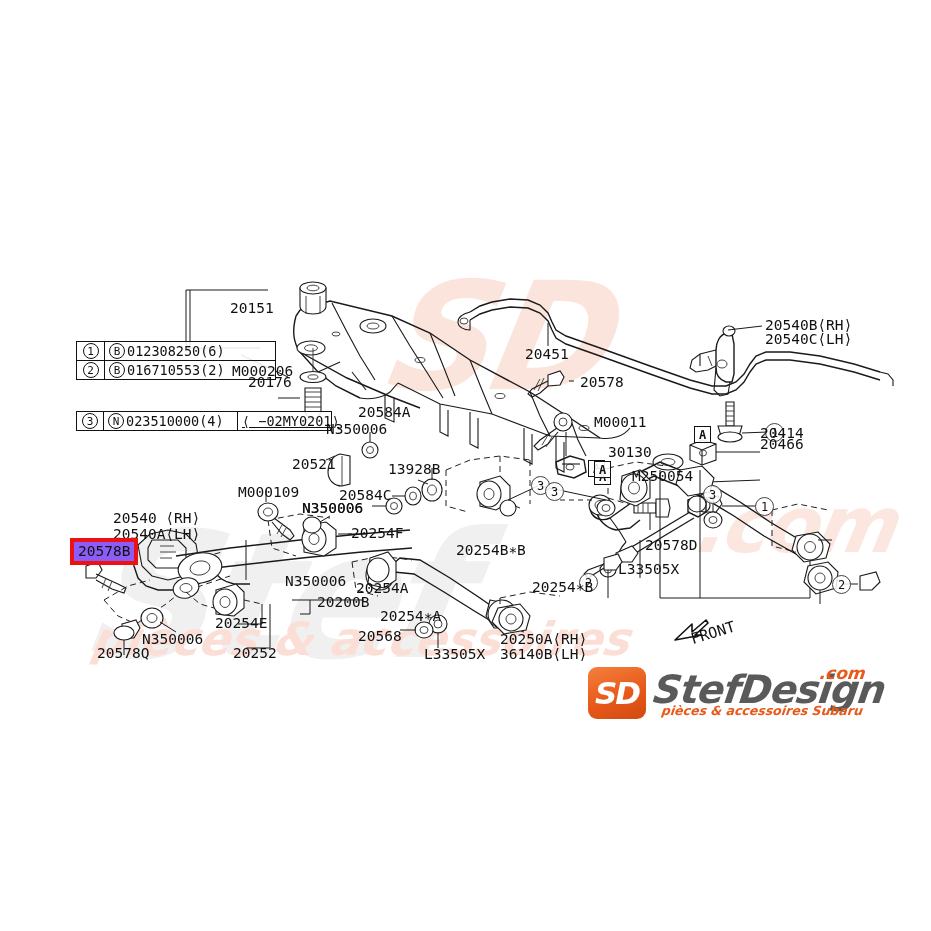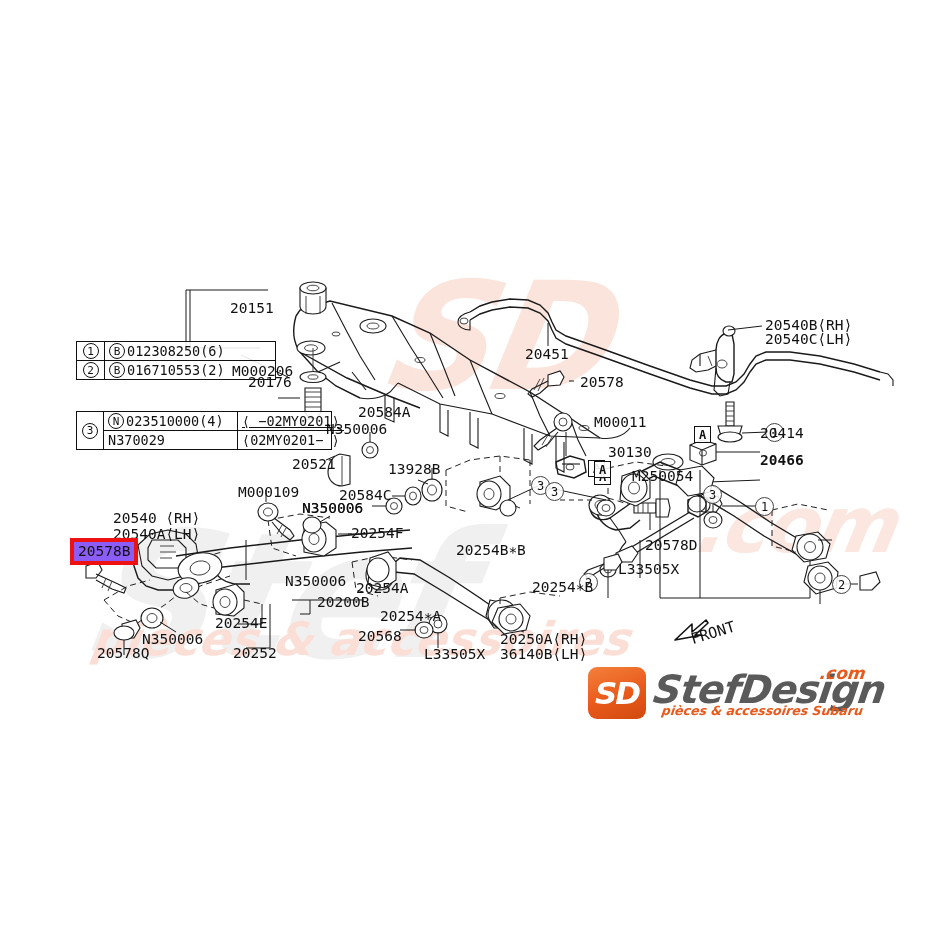--- a/index.html
+++ b/index.html
@@ -648,26 +648,20 @@
       <span class="circ">3</span>
     </div>
     <div class="rows">
       <div class="row">
         <div class="c" style="width:134px;">
           <span class="circ" style="margin-right:2px;">N</span>
           <span>023510000(4)</span>
         </div>
         <div class="c" style="flex:1;text-decoration:underline;">⟨    −02MY0201⟩</div>
       </div>
-      <div class="row">
-        <div class="c" style="width:134px;">
-          <span>N370029</span>
-        </div>
-        <div class="c" style="flex:1;">⟨02MY0201−     ⟩</div>
-      </div>
     </div>
   </div>
 
   <div class="callout" style="left:765px; top:423px;">1</div>
   <div class="callout" style="left:755px; top:497px;">1</div>
   <div class="callout" style="left:531px; top:476px;">3</div>
   <div class="callout" style="left:703px; top:485px;">3</div>
   <div class="callout" style="left:545px; top:482px;">3</div>
   <div class="callout" style="left:579px; top:573px;">2</div>
   <div class="callout" style="left:832px; top:575px;">2</div>
@@ -681,21 +675,21 @@
   <div class="lbl" style="left:248px; top:341px;margin-top:33px;">20176</div>
   <div class="lbl" style="left:232px; top:363px;">M000206</div>
 
   <div class="lbl" style="left:525px; top:346px;">20451</div>
   <div class="lbl" style="left:580px; top:374px;">20578</div>
   <div class="lbl" style="left:594px; top:414px;text-align:center;">M00011</div>
 
   <div class="lbl" style="left:765px; top:317px;">20540B⟨RH⟩</div>
   <div class="lbl" style="left:765px; top:331px;">20540C⟨LH⟩</div>
   <div class="lbl" style="left:760px; top:425px;">20414</div>
-  <div class="lbl" style="left:760px; top:452px;font-weight:bold;">20466</div>
+  <div class="lbl" style="left:760px; top:436px;">20466</div>
 
   <div class="lbl" style="left:608px; top:444px;">30130</div>
   <div class="lbl" style="left:632px; top:468px;">M250054</div>
 
   <div class="lbl" style="left:358px; top:404px;">20584A</div>
   <div class="lbl" style="left:326px; top:421px;">N350006</div>
 
   <div class="lbl" style="left:292px; top:456px;">20521</div>
   <div class="lbl" style="left:388px; top:461px;">13928B</div>
   <div class="lbl" style="left:339px; top:487px;">20584C</div>

